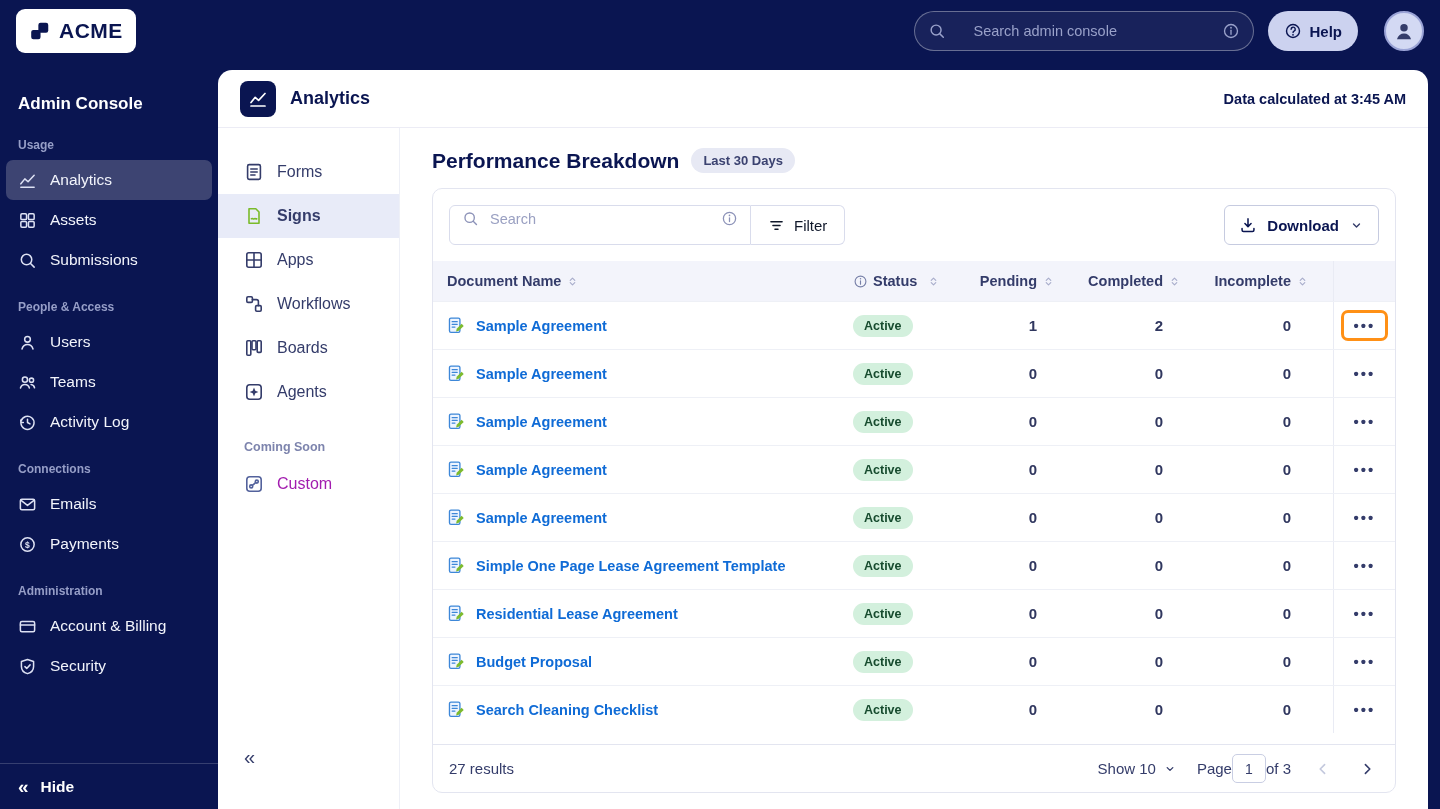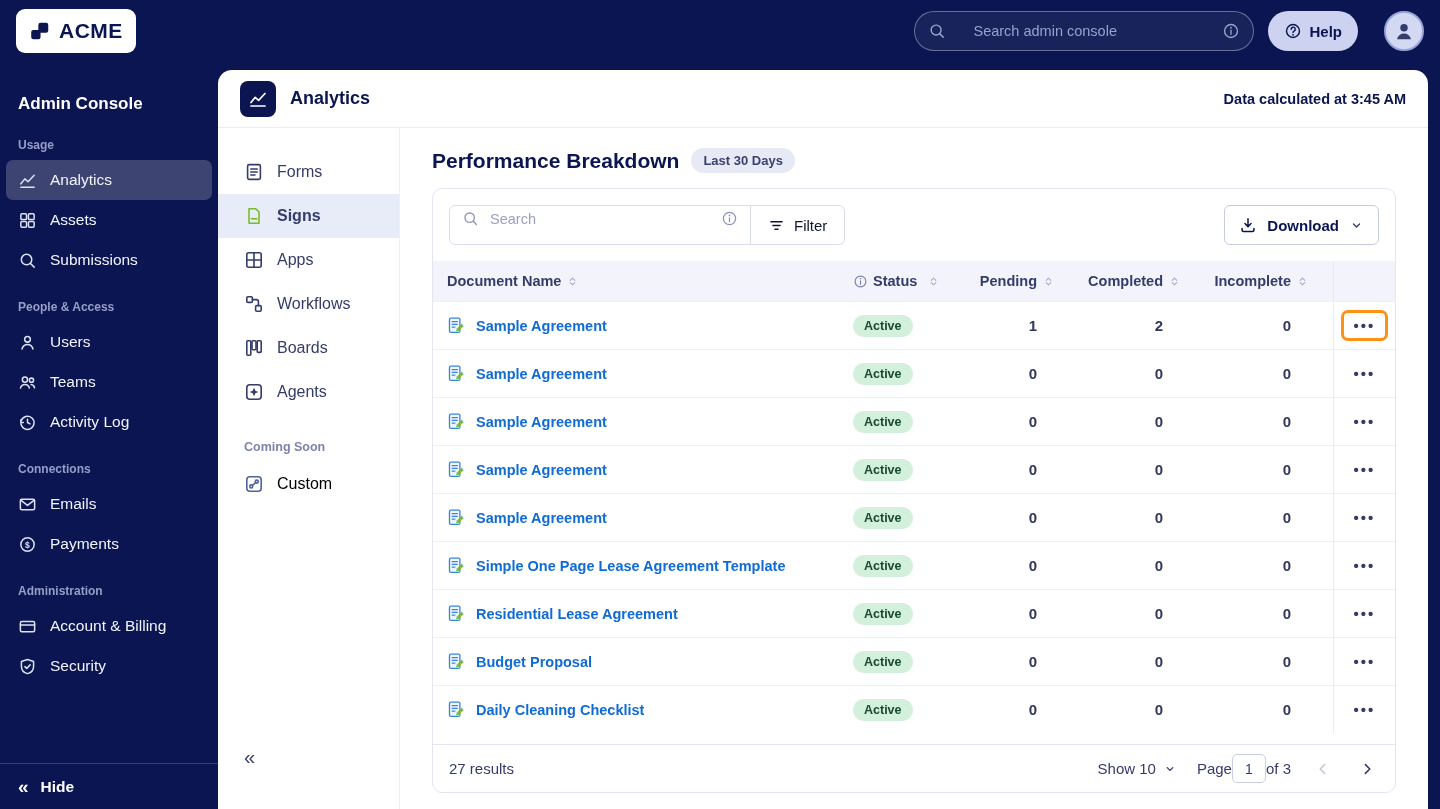--- a/index.html
+++ b/index.html
@@ -52,21 +52,21 @@
   .panel-body { flex:1; display:flex; min-height:0; }
 
   
   .pnav { width:182px; flex:0 0 auto; border-right:1px solid #eef0f7; padding-top:22px; display:flex; flex-direction:column; }
   .pnav-item { height:44px; display:flex; align-items:center; gap:13px; padding:0 26px; font-size:16px; color:#343c6a; cursor:pointer; }
   .pnav-item .icn, .pnav-item .icn svg { width:20px; height:20px; }
   .pnav-item .icn { flex:0 0 auto; color:#343c6a; }
   .pnav-item.active { background:var(--navActive,#e8ebf8); font-weight:600; }
   .pnav-item.active .icn { color:var(--signGreen,#7abb2a); }
   .pnav-coming { padding:26px 26px 8px; font-size:12.5px; color:#7d84ad; font-weight:600; }
-  .pnav-item.disabled { color:#000000; }
+  .pnav-item.disabled { color:#a21caf; }
   .pnav-item.disabled .icn { color:#53629c; }
   .pnav-collapse { margin-top:auto; padding:10px 26px 42px; font-size:20px; color:#343c6a; cursor:pointer; line-height:1; }
 
   
   .content { flex:1; min-width:0; padding:20px 32px 16px; display:flex; flex-direction:column; }
   .heading-row { display:flex; align-items:center; gap:12px; flex:0 0 auto; }
   .heading-row h2 { margin:0; font-size:21px; font-weight:800; color:var(--navy,#0a1551); }
   .range-badge { background:#e7e9f4; color:#3b4270; font-size:13px; font-weight:600; border-radius:13px; padding:5px 12px; }
 
   .card { margin-top:15px; border:1px solid #e3e5f0; border-radius:10px; flex:1; min-height:0; display:flex; flex-direction:column; overflow:hidden; background:#fff; }
@@ -631,21 +631,21 @@
               </div>
               <div class="trow rrow">
                 <div class="cell cname">
                   <span class="ric">
                     <svg viewBox="0 0 20 20">
                       <rect x="2.6" y="2.2" width="11" height="15" rx="1.6" fill="#eef5ff" stroke="#3d87d8" stroke-width="1.4"></rect>
                       <path d="M5.4 6h5.4M5.4 8.8h5.4M5.4 11.6h3" stroke="#3d87d8" stroke-width="1.3" stroke-linecap="round"></path>
                       <path d="M10.2 13.4l5.2-5.2 2.2 2.2-5.2 5.2-2.8.6z" fill="#7dbb2e"></path>
                     </svg>
                   </span>
-                  <a class="rlink">Daily Cleaning Checklist</a>
+                  <a class="rlink">Search Cleaning Checklist</a>
                 </div>
                 <div class="cell cstatus"><span class="badge">Active</span></div>
                 <div class="cell cnum">0</div>
                 <div class="cell cnum">0</div>
                 <div class="cell cnum">0</div>
                 <div class="cell cactions">
                   <button class="dots">•••</button>
                 </div>
               </div>
             </div>

